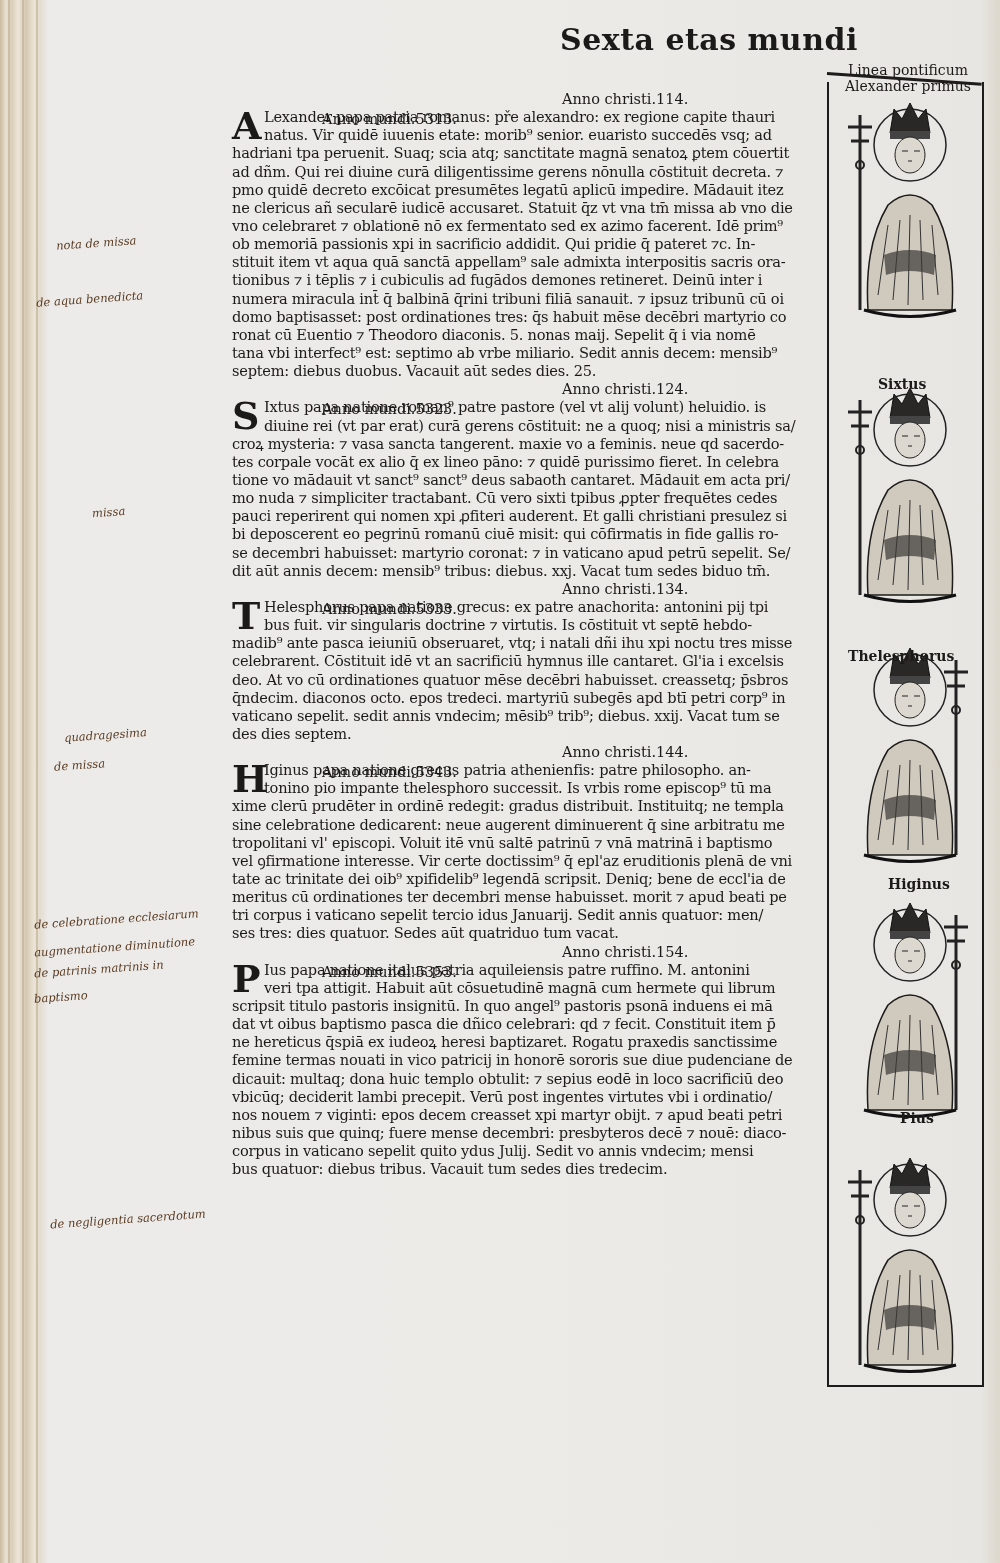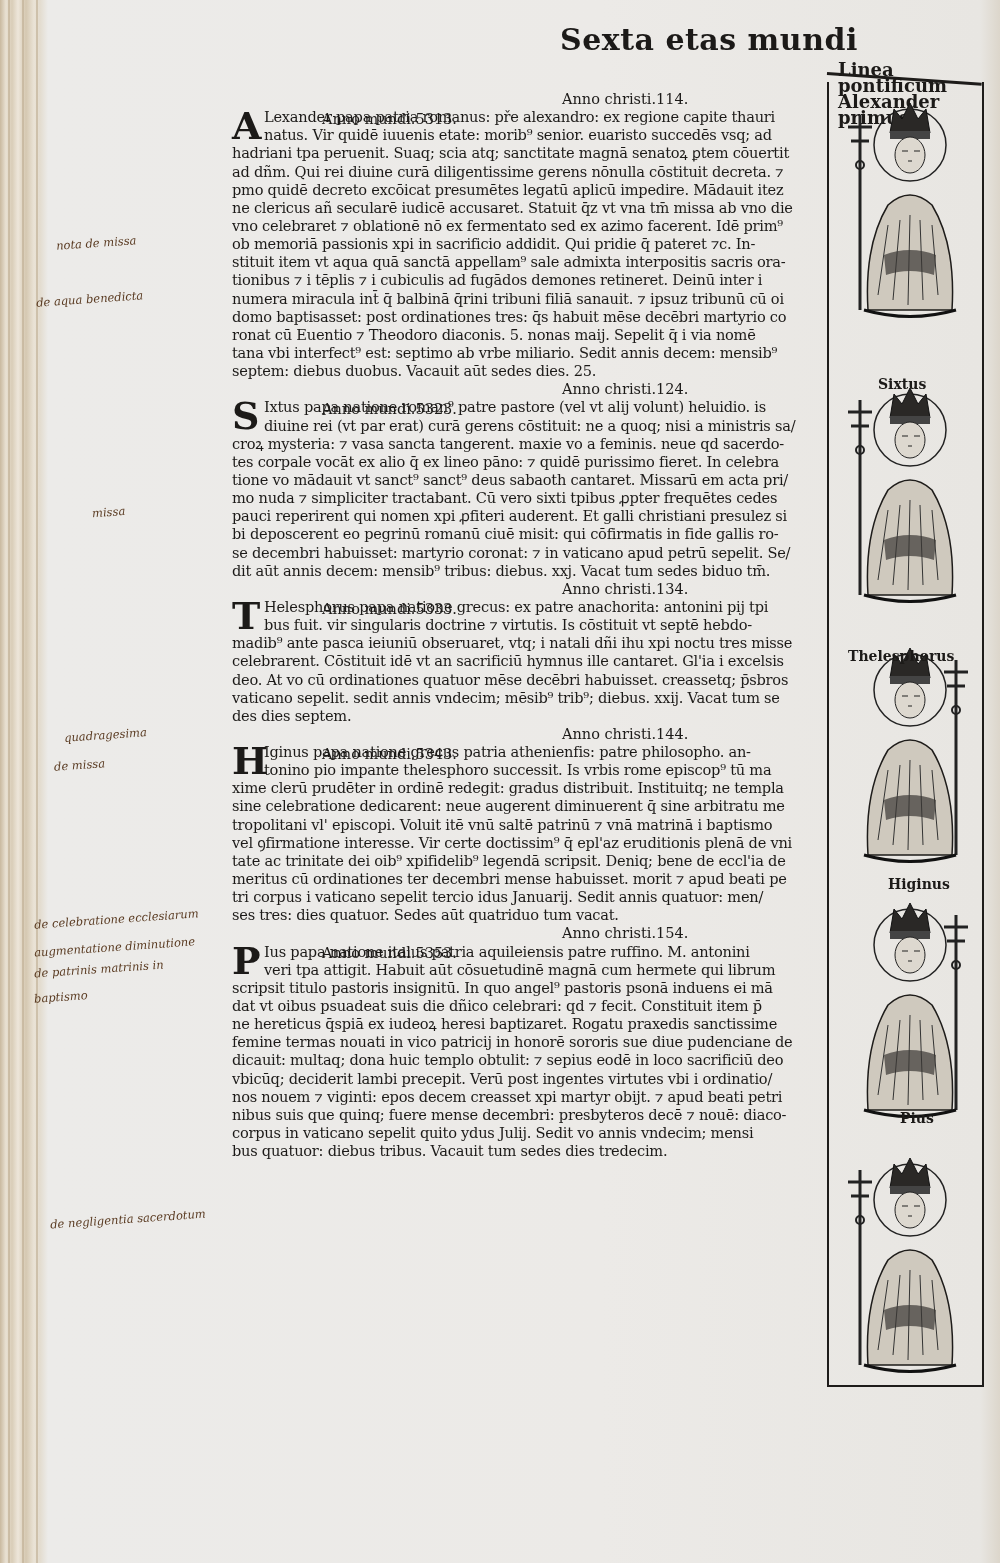--- a/index.html
+++ b/index.html
@@ -12,21 +12,21 @@
   .line{white-space:nowrap;overflow:hidden;height:18.15px;letter-spacing:-0.25px;}
   .anno{display:flex;height:18.15px;font-size:14.5px;}
   .anno .m{margin-left:90px;width:240px;margin-top:20px;}
   .anno .c{}
   .entry{position:relative;}
   .dropcap{position:absolute;left:0;top:0;width:30px;height:34px;font-size:38px;line-height:36px;font-weight:bold;font-family:"DejaVu Serif",serif;}
   .indent{padding-left:32px;}
   .margin{position:absolute;font-family:"DejaVu Serif",serif;font-style:italic;color:#5a3b22;font-size:11.5px;white-space:nowrap;transform:rotate(-4deg);}
   .sidecol{position:absolute;left:827px;top:82px;width:153px;height:1303px;border-left:2px solid #1e1c1a;border-right:2px solid #1e1c1a;border-bottom:2px solid #1e1c1a;}
   .sidecol-topline{position:absolute;left:827px;top:72px;width:155px;height:3px;background:#1e1c1a;transform:rotate(4deg);transform-origin:left;}
-  .side-title{position:absolute;left:838px;top:62px;width:140px;font-size:18px;line-height:16px;font-weight:bold;}
+  .side-title{position:absolute;left:838px;top:62px;width:140px;text-align:center;font-size:14px;line-height:16px;font-weight:normal;}
   .pope{position:absolute;left:838px;width:136px;}
   .pope svg{display:block;}
   .pope-label{position:absolute;font-size:14px;font-weight:bold;}
 </style>
 </head>
 <body>
 
 <div class="spine-line" style="left:8px"></div>
 <div class="spine-line" style="left:22px"></div>
 <div class="spine-line" style="left:36px"></div>
@@ -59,38 +59,39 @@
     <div class="anno">
       <span class="m">Anno mundi.5323.</span>
       <span class="c">Anno christi.124.</span>
     </div>
     <div class="entry">
       <span class="dropcap">S</span>
       <div class="line indent">Ixtus papa natione roman⁹ patre pastore (vel vt alij volunt) heluidio. is</div>
       <div class="line indent">diuine rei (vt par erat) curā gerens cōstituit: ne a quoq; nisi a ministris sa/</div>
       <div class="line">croꝝ mysteria: ⁊ vasa sancta tangerent. maxie vo a feminis. neue qd sacerdo-</div>
       <div class="line">tes corpale vocāt ex alio q̄ ex lineo pāno: ⁊ quidē purissimo fieret. In celebra</div>
-      <div class="line">tione vo mādauit vt sanct⁹ sanct⁹ deus sabaoth cantaret. Missarū em acta pri/</div>
+      <div class="line">tione vo mādauit vt sanct⁹ sanct⁹ deus sabaoth cantaret. Mādauit em acta pri/</div>
       <div class="line">mo nuda ⁊ simpliciter tractabant. Cū vero sixti tpibus ꝓpter frequētes cedes</div>
       <div class="line">pauci reperirent qui nomen xpi ꝓfiteri auderent. Et galli christiani presulez si</div>
       <div class="line">bi deposcerent eo pegrinū romanū ciuē misit: qui cōfirmatis in fide gallis ro-</div>
       <div class="line">se decembri habuisset: martyrio coronat: ⁊ in vaticano apud petrū sepelit. Se/</div>
       <div class="line">dit aūt annis decem: mensib⁹ tribus: diebus. xxj. Vacat tum sedes biduo tm̄.</div>
     </div>
     <div class="anno">
       <span class="m">Anno mundi.5333.</span>
       <span class="c">Anno christi.134.</span>
     </div>
     <div class="entry">
       <span class="dropcap">T</span>
       <div class="line indent">Helesphorus papa natione grecus: ex patre anachorita: antonini pij tpi</div>
       <div class="line indent">bus fuit. vir singularis doctrine ⁊ virtutis. Is cōstituit vt septē hebdo-</div>
       <div class="line">madib⁹ ante pasca ieiuniū obseruaret, vtq; i natali dñi ihu xpi noctu tres misse</div>
       <div class="line">celebrarent. Cōstituit idē vt an sacrificiū hymnus ille cantaret. Gl'ia i excelsis</div>
       <div class="line">deo. At vo cū ordinationes quatuor mēse decēbri habuisset. creassetq; p̄sbros</div>
+      <div class="line">q̄ndecim. diaconos octo. epos tredeci. martyriū subegēs apd btī petri corp⁹ in</div>
       <div class="line">vaticano sepelit. sedit annis vndecim; mēsib⁹ trib⁹; diebus. xxij. Vacat tum se</div>
       <div class="line">des dies septem.</div>
     </div>
     <div class="anno">
       <span class="m">Anno mundi.5343.</span>
       <span class="c">Anno christi.144.</span>
     </div>
     <div class="entry">
       <span class="dropcap">H</span>
       <div class="line indent">Iginus papa natione grecus patria athenienfis: patre philosopho. an-</div>
@@ -106,21 +107,21 @@
     </div>
     <div class="anno">
       <span class="m">Anno mundi.5353.</span>
       <span class="c">Anno christi.154.</span>
     </div>
     <div class="entry">
       <span class="dropcap">P</span>
       <div class="line indent">Ius papa natione italus patria aquileiensis patre ruffino. M. antonini</div>
       <div class="line indent">veri tpa attigit. Habuit aūt cōsuetudinē magnā cum hermete qui librum</div>
       <div class="line">scripsit titulo pastoris insignitū. In quo angel⁹ pastoris psonā induens ei mā</div>
-      <div class="line">dat vt oibus psuadeat suis die dñico celebrari: qd ⁊ fecit. Constituit item p̄</div>
+      <div class="line">dat vt oibus baptismo pasca die dñico celebrari: qd ⁊ fecit. Constituit item p̄</div>
       <div class="line">ne hereticus q̄spiā ex iudeoꝝ heresi baptizaret. Rogatu praxedis sanctissime</div>
       <div class="line">femine termas nouati in vico patricij in honorē sororis sue diue pudenciane de</div>
       <div class="line">dicauit: multaq; dona huic templo obtulit: ⁊ sepius eodē in loco sacrificiū deo</div>
       <div class="line">vbicūq; deciderit lambi precepit. Verū post ingentes virtutes vbi i ordinatio/</div>
       <div class="line">nos nouem ⁊ viginti: epos decem creasset xpi martyr obijt. ⁊ apud beati petri</div>
       <div class="line">nibus suis que quinq; fuere mense decembri: presbyteros decē ⁊ nouē: diaco-</div>
       <div class="line">corpus in vaticano sepelit quito ydus Julij. Sedit vo annis vndecim; mensi</div>
       <div class="line">bus quatuor: diebus tribus. Vacauit tum sedes dies tredecim.</div>
     </div>
   </div>

